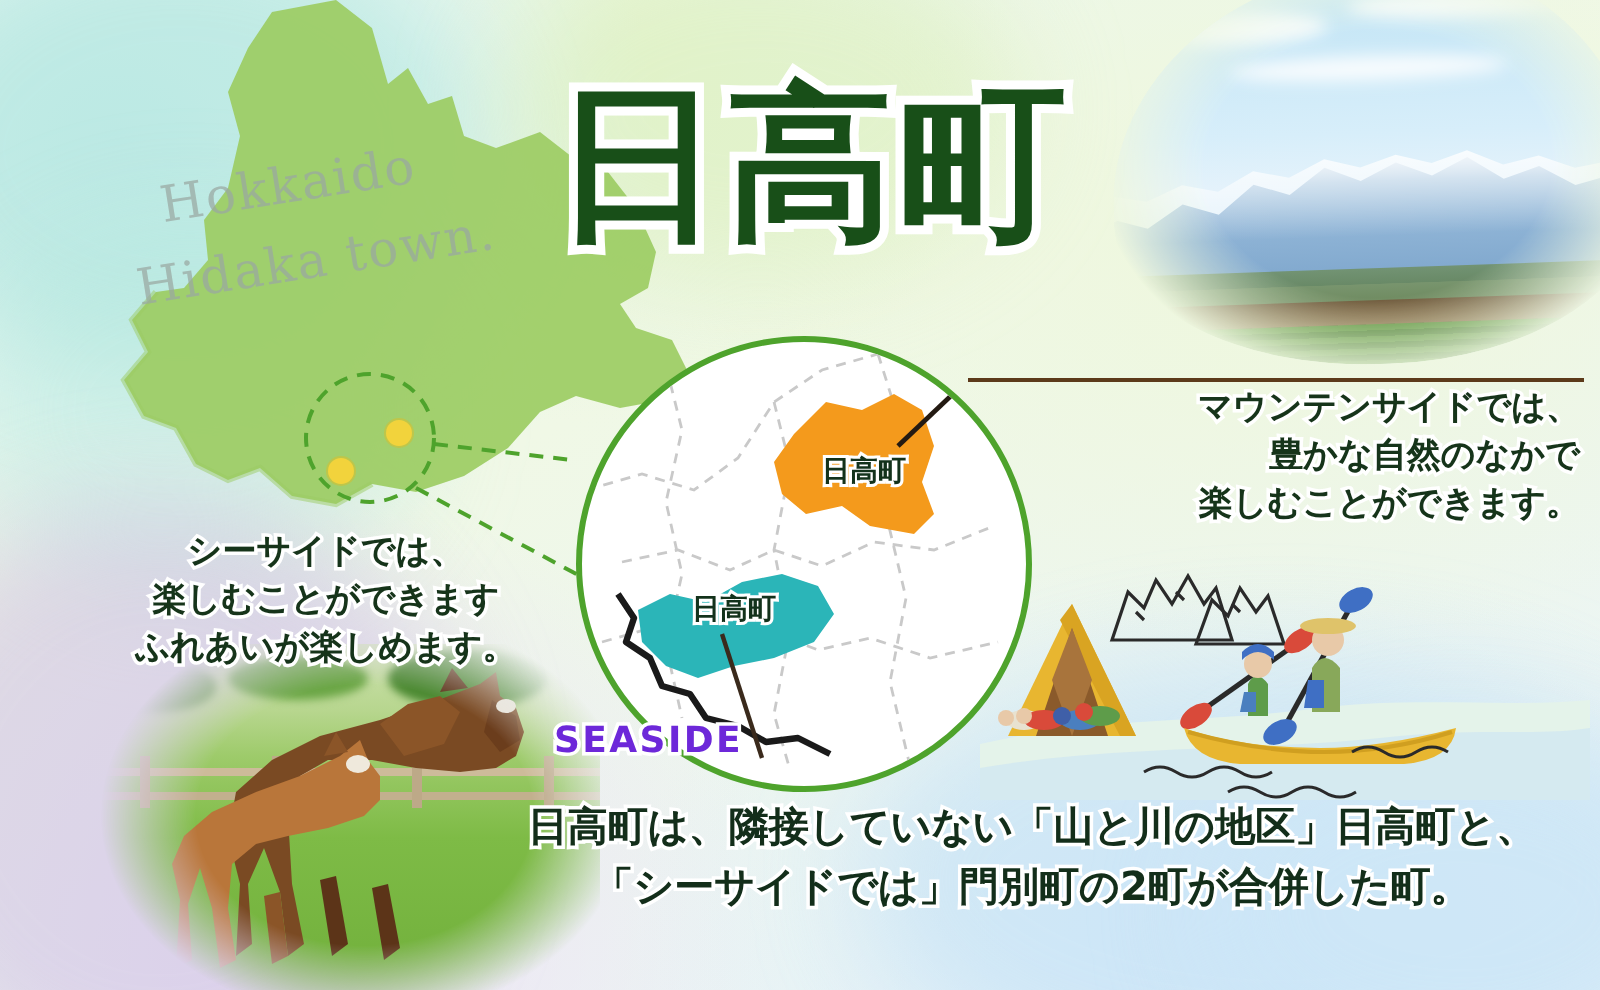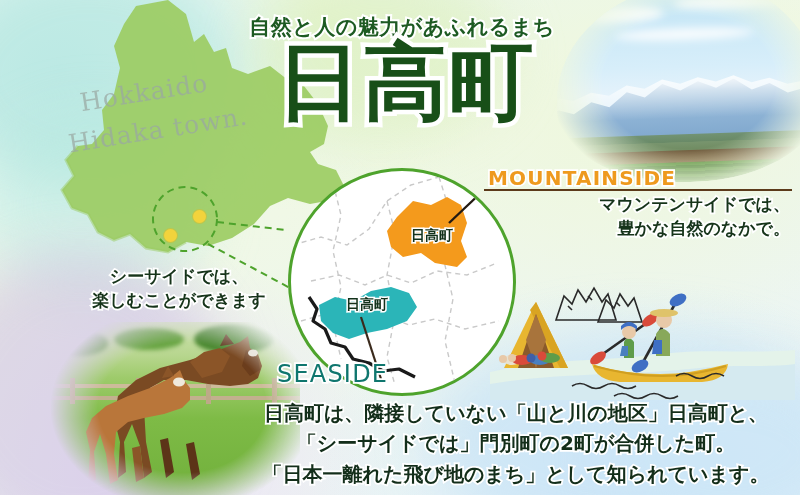--- a/index.html
+++ b/index.html
@@ -89,30 +89,30 @@
     transform:rotate(-9deg);line-height:1.55;letter-spacing:1px;
   }
   .label-mtn{
     position:absolute;left:488px;top:166px;
     font-size:20px;font-weight:bold;color:#ee9a1e;letter-spacing:1.2px;
     -webkit-text-stroke:3.5px #ffffff;paint-order:stroke fill;
   }
   .rule-mtn{position:absolute;left:484px;top:189px;width:308px;height:2px;background:#5c3a1a;}
   .label-sea{
     position:absolute;left:277px;top:360px;
-    font-size:24px;font-weight:normal;color:#0f766e;letter-spacing:1.2px;
+    font-size:18px;font-weight:bold;color:#6d28d9;letter-spacing:1.2px;
     -webkit-text-stroke:3.5px #ffffff;paint-order:stroke fill;
   }
   .txt-mtn{
     position:absolute;left:500px;top:192px;width:290px;text-align:right;
     font-size:17px;font-weight:bold;color:#16341a;line-height:1.42;
     -webkit-text-stroke:3.5px #ffffff;paint-order:stroke fill;
   }
   .txt-sea{
-    position:absolute;left:44px;top:265px;width:270px;text-align:center;
+    position:absolute;left:28px;top:265px;width:270px;text-align:center;
     font-size:17px;font-weight:bold;color:#16341a;line-height:1.4;
     -webkit-text-stroke:3.5px #ffffff;paint-order:stroke fill;
   }
   .txt-bottom{
     position:absolute;left:236px;top:398px;width:560px;text-align:center;
     font-size:20px;font-weight:bold;color:#132e1a;line-height:1.52;
     -webkit-text-stroke:3.5px #ffffff;paint-order:stroke fill;
   }
   .txt-line{display:block;}
   .rgn-label{
@@ -281,35 +281,34 @@
         <path d="M124 116 q8 -5 16 0 t16 0 t16 0 t16 0"></path>
       </g>
     </svg>
   </div>
 
   <div class="hand">
     <div>Hokkaido</div>
     <div style="margin-left:-18px;">Hidaka town.</div>
   </div>
 
-  <div class="tagline">自然と人の魅力があふれるまち</div>
   <div class="maintitle">日高町</div>
 
-  <div class="label-mtn">MOUNTAINSIDE</div>
   <div class="rule-mtn"></div>
   <div class="txt-mtn">
     <span class="txt-line">マウンテンサイドでは、</span>
-    <span class="txt-line">豊かな自然のなかで。</span>
+    <span class="txt-line">豊かな自然のなかで</span>
+    <span class="txt-line">楽しむことができます。</span>
   </div>
 
   <div class="label-sea">SEASIDE</div>
   <div class="txt-sea">
     <span class="txt-line">シーサイドでは、</span>
     <span class="txt-line">楽しむことができます</span>
+    <span class="txt-line">ふれあいが楽しめます。</span>
   </div>
 
   <div class="txt-bottom">
     <span class="txt-line">日高町は、隣接していない「山と川の地区」日高町と、</span>
     <span class="txt-line">「シーサイドでは」門別町の2町が合併した町。</span>
-    <span class="txt-line">「日本一離れた飛び地のまち」として知られています。</span>
   </div>
 
 </div>
 
 </body></html>

